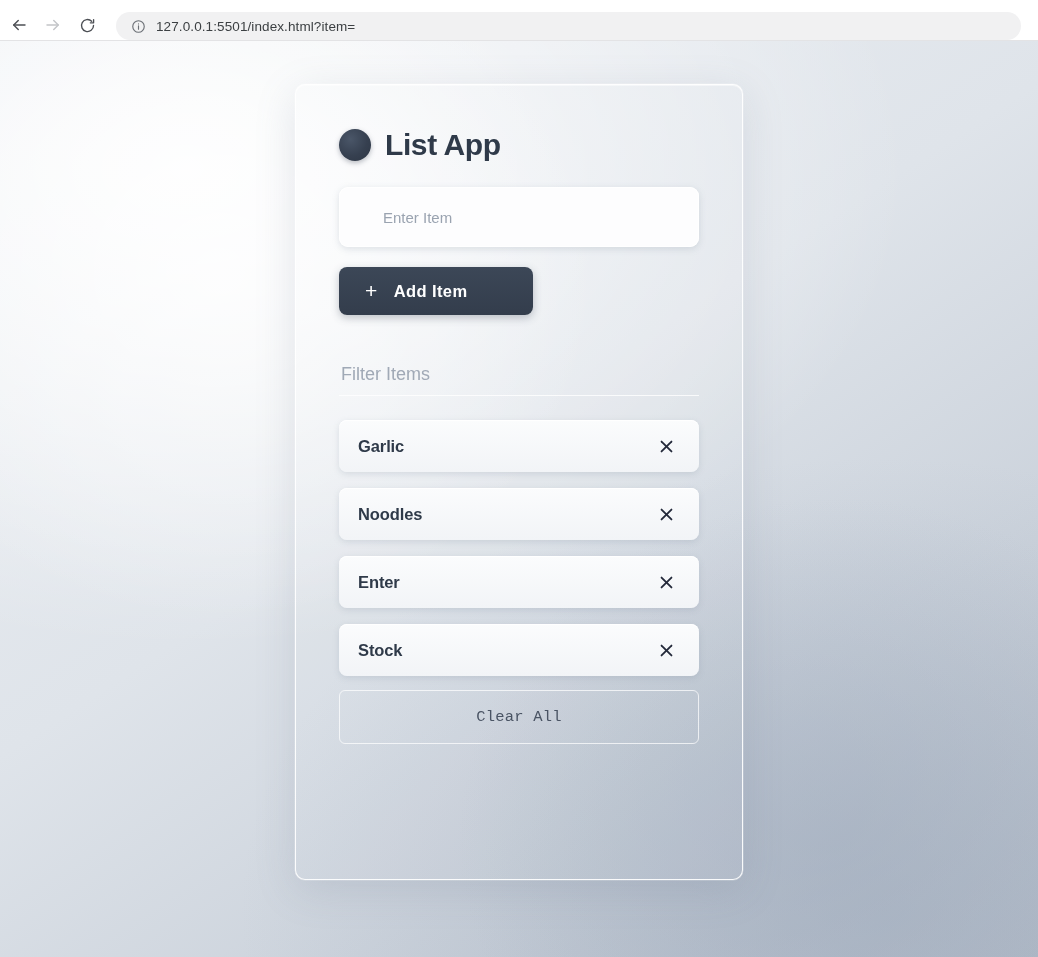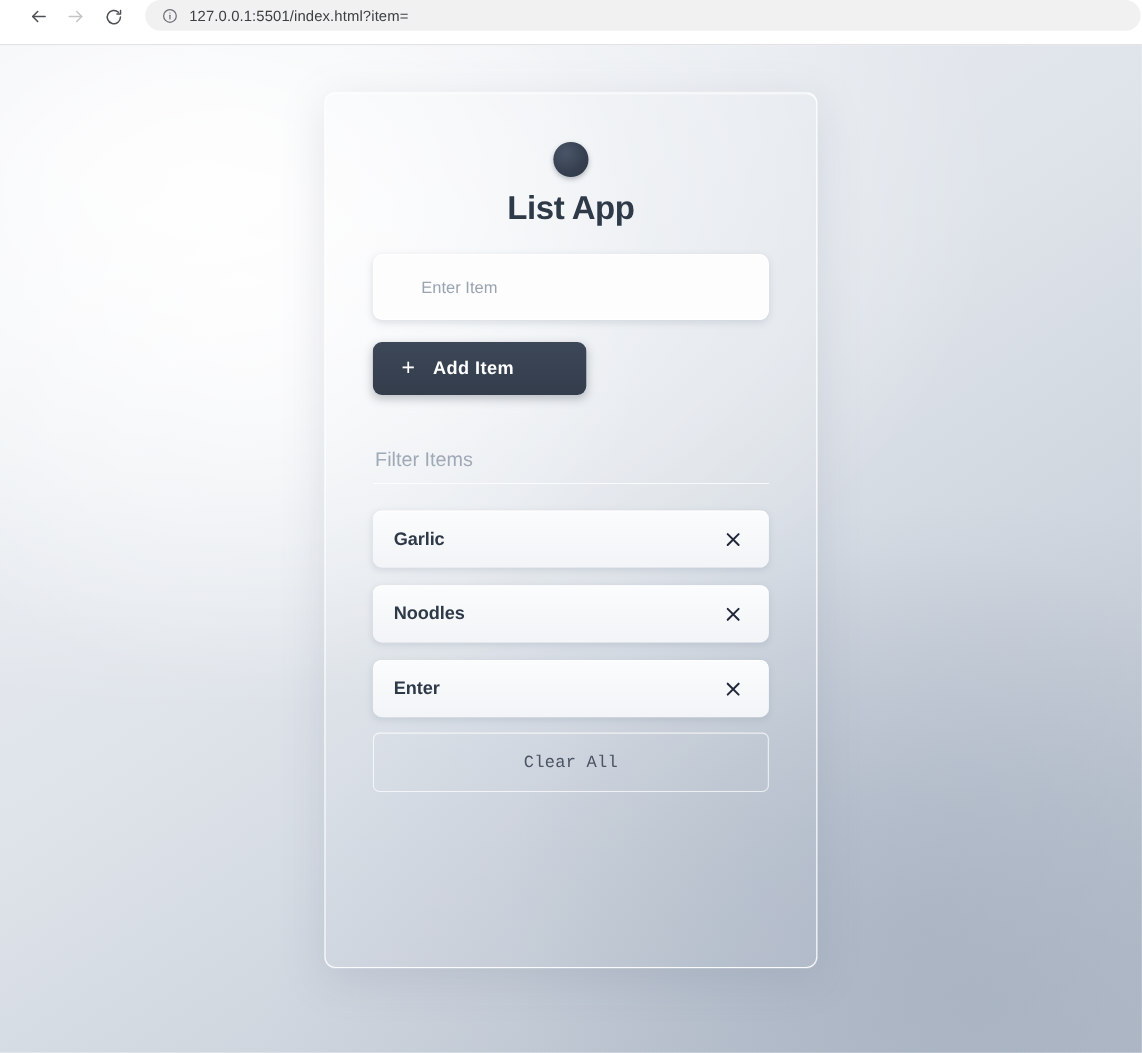--- a/index.html
+++ b/index.html
@@ -14,22 +14,22 @@
   }
 
   
   #browser-chrome {
     position: absolute;
     top: 0; left: 0;
     width: 1038px;
     height: 41px;
     background: #ffffff;
     display: flex;
-    align-items: flex-start;
-    padding-left: 20px;
+    align-items: flex-end;
+    padding-left: 4px;
     border-bottom: 1px solid #e3e3e5;
     z-index: 50;
   }
   .nav-btn {
     width: 30px; height: 30px;
     display: flex; align-items: center; justify-content: center;
     border-radius: 50%;
     flex: 0 0 auto;
     margin-right: 4px;
   }
@@ -106,21 +106,20 @@
     padding: 0 43px;
     z-index: 5;
   }
 
   
   #app-header {
     display: flex;
     align-items: center;
     gap: 14px;
     margin-top: 44px;
-    flex-direction: column;
   }
   #app-logo {
     width: 32px; height: 32px;
     border-radius: 50%;
     background: radial-gradient(circle at 36% 32%, #4a5668 0%, #364050 55%, #2d3644 100%);
     box-shadow: 0 2px 5px rgba(60,70,86,0.35);
     flex: 0 0 auto;
   }
   #app-title {
     font-size: 30px;
@@ -334,19 +333,28 @@
         <span class="list-item-label">Enter</span>
         <span class="remove-icon">
           <svg width="17" height="17" viewBox="0 0 24 24" fill="none" stroke="#23293a" stroke-width="2.6" stroke-linecap="round">
             <line x1="5" y1="5" x2="19" y2="19"></line>
             <line x1="19" y1="5" x2="5" y2="19"></line>
           </svg>
         </span>
       </li>
 
 
+      <li class="list-item">
+        <span class="list-item-label">Stock</span>
+        <span class="remove-icon">
+          <svg width="17" height="17" viewBox="0 0 24 24" fill="none" stroke="#23293a" stroke-width="2.6" stroke-linecap="round">
+            <line x1="5" y1="5" x2="19" y2="19"></line>
+            <line x1="19" y1="5" x2="5" y2="19"></line>
+          </svg>
+        </span>
+      </li>
 
     </ul>
 
     <button id="clear-all-button">Clear All</button>
 
   </div>
 </div>
 
 </body></html>

